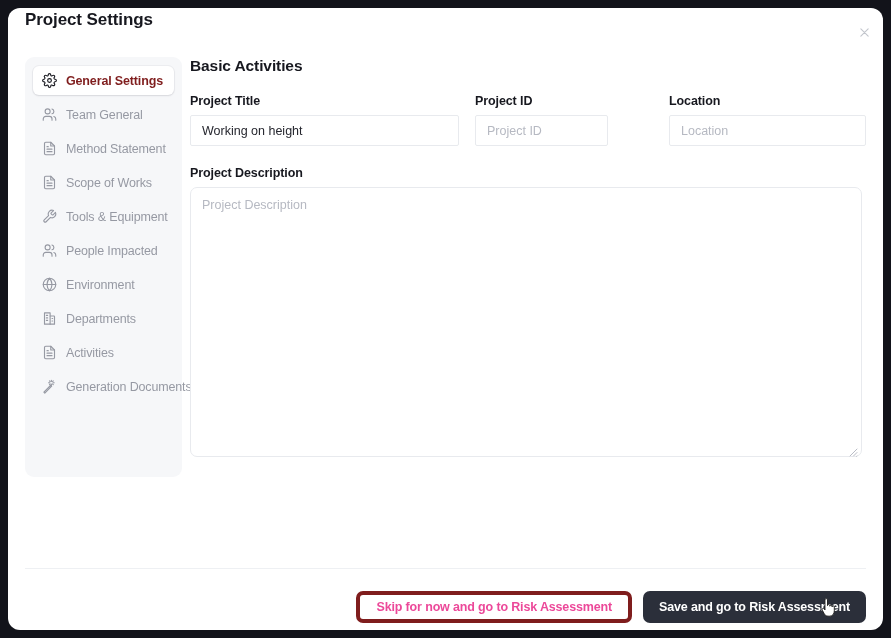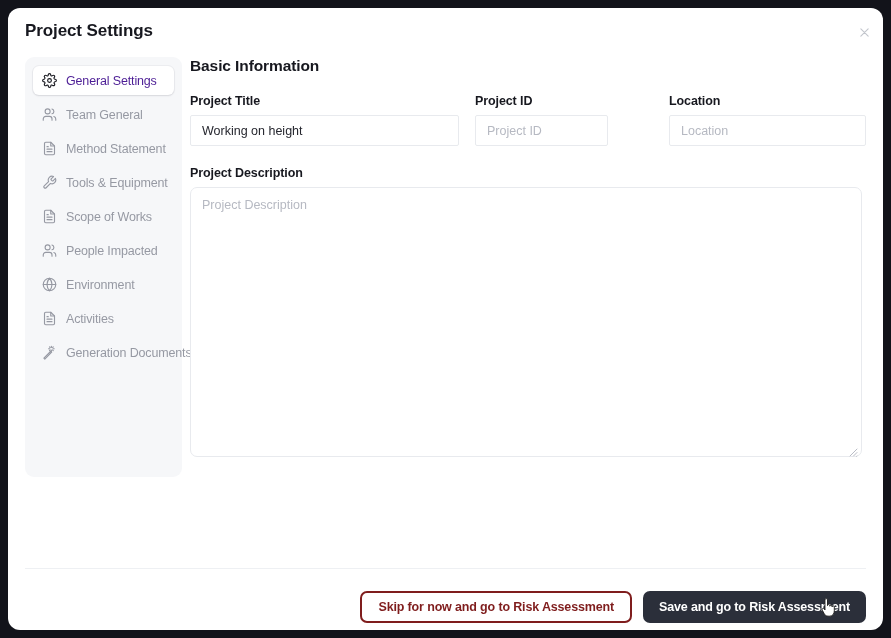--- a/index.html
+++ b/index.html
@@ -32,21 +32,21 @@
   
   #modal-header {
     position: absolute;
     left: 0; top: 0;
     width: 875px;
     height: 52px;
   }
   #dialog-title {
     position: absolute;
     left: 17px;
-    top: 13px;
+    top: 2px;
     font-size: 17px;
     font-weight: bold;
     color: #17181f;
     letter-spacing: -0.1px;
   }
   #close-button {
     position: absolute;
     left: 845px;
     top: 13px;
     width: 22px;
@@ -95,22 +95,22 @@
     display: flex;
     align-items: center;
     justify-content: center;
     color: #9699a3;
   }
   .nav-item.active {
     background: #ffffff;
     box-shadow: 0 1px 2px rgba(16,24,40,0.10), 0 0 0 1px rgba(16,24,40,0.04);
   }
   .nav-item.active .nav-label {
-    color: #4c1d95;
-    font-weight: normal;
+    color: #7f1d1d;
+    font-weight: bold;
   }
   .nav-item.active .nav-icon { color: #17181f; }
   .nav-icon svg { display: block; width: 15px; height: 15px; }
 
   
   #content {
     position: absolute;
     left: 182px;
     top: 49px;
     width: 676px;
@@ -196,26 +196,26 @@
     height: 47px;
     display: flex;
     justify-content: flex-end;
     align-items: center;
     gap: 11px;
     padding-right: 17px;
   }
   #skip-button {
     height: 32px;
     padding: 0 16px;
-    border: 2px solid #7f1d1d;
+    border: 4px solid #7f1d1d;
     border-radius: 7px;
     background: #ffffff;
     font-size: 12.5px;
     font-weight: bold;
-    color: #7f1d1d;
+    color: #ec4899;
     cursor: pointer;
     font-family: "Liberation Sans", sans-serif;
     letter-spacing: -0.15px;
     white-space: nowrap;
   }
   #save-button {
     height: 32px;
     padding: 0 16px;
     border: none;
     border-radius: 7px;
@@ -289,42 +289,42 @@
             <path d="M8 17h8"></path>
             <path d="M8 9h2"></path>
         </svg>
       </span>
       <span class="nav-label">Method Statement</span>
     </div>
 
     <div class="nav-item">
       <span class="nav-icon">
         <svg viewBox="0 0 24 24" fill="none" stroke="currentColor" stroke-width="1.8" stroke-linecap="round" stroke-linejoin="round">
-          <path d="M14.7 6.3a1 1 0 0 0 0 1.4l1.6 1.6a1 1 0 0 0 1.4 0l3.77-3.77a6 6 0 0 1-7.94 7.94l-6.91 6.91a2.12 2.12 0 0 1-3-3l6.91-6.91a6 6 0 0 1 7.94-7.94l-3.76 3.76z"></path>
-        </svg>
-      </span>
-      <span class="nav-label">Tools &amp; Equipment</span>
-    </div>
-
-    <div class="nav-item">
-      <span class="nav-icon">
-        <svg viewBox="0 0 24 24" fill="none" stroke="currentColor" stroke-width="1.8" stroke-linecap="round" stroke-linejoin="round">
           <path d="M14 2H6a2 2 0 0 0-2 2v16a2 2 0 0 0 2 2h12a2 2 0 0 0 2-2V8z"></path>
           <path d="M14 2v6h6"></path>
             <path d="M8 13h8"></path>
             <path d="M8 17h8"></path>
             <path d="M8 9h2"></path>
         </svg>
       </span>
       <span class="nav-label">Scope of Works</span>
     </div>
 
     <div class="nav-item">
       <span class="nav-icon">
         <svg viewBox="0 0 24 24" fill="none" stroke="currentColor" stroke-width="1.8" stroke-linecap="round" stroke-linejoin="round">
+          <path d="M14.7 6.3a1 1 0 0 0 0 1.4l1.6 1.6a1 1 0 0 0 1.4 0l3.77-3.77a6 6 0 0 1-7.94 7.94l-6.91 6.91a2.12 2.12 0 0 1-3-3l6.91-6.91a6 6 0 0 1 7.94-7.94l-3.76 3.76z"></path>
+        </svg>
+      </span>
+      <span class="nav-label">Tools &amp; Equipment</span>
+    </div>
+
+    <div class="nav-item">
+      <span class="nav-icon">
+        <svg viewBox="0 0 24 24" fill="none" stroke="currentColor" stroke-width="1.8" stroke-linecap="round" stroke-linejoin="round">
           <path d="M16 21v-2a4 4 0 0 0-4-4H6a4 4 0 0 0-4 4v2"></path>
           <circle cx="9" cy="7" r="4"></circle>
           <path d="M22 21v-2a4 4 0 0 0-3-3.87"></path>
           <path d="M16 3.13a4 4 0 0 1 0 7.75"></path>
         </svg>
       </span>
       <span class="nav-label">People Impacted</span>
     </div>
 
     <div class="nav-item">
@@ -332,20 +332,30 @@
         <svg viewBox="0 0 24 24" fill="none" stroke="currentColor" stroke-width="1.8" stroke-linecap="round" stroke-linejoin="round">
           <circle cx="12" cy="12" r="10"></circle>
           <line x1="2" y1="12" x2="22" y2="12"></line>
           <path d="M12 2a15.3 15.3 0 0 1 4 10 15.3 15.3 0 0 1-4 10 15.3 15.3 0 0 1-4-10 15.3 15.3 0 0 1 4-10z"></path>
         </svg>
       </span>
       <span class="nav-label">Environment</span>
     </div>
 
 
+    <div class="nav-item">
+      <span class="nav-icon">
+        <svg viewBox="0 0 24 24" fill="none" stroke="currentColor" stroke-width="1.8" stroke-linecap="round" stroke-linejoin="round">
+          <rect x="4" y="3" width="9" height="18"></rect>
+          <path d="M13 8h6a1 1 0 0 1 1 1v12h-7"></path>
+          <path d="M7 7h2M7 11h2M7 15h2M16 12h1M16 16h1"></path>
+        </svg>
+      </span>
+      <span class="nav-label">Departments</span>
+    </div>
 
     <div class="nav-item">
       <span class="nav-icon">
         <svg viewBox="0 0 24 24" fill="none" stroke="currentColor" stroke-width="1.8" stroke-linecap="round" stroke-linejoin="round">
           <path d="M14 2H6a2 2 0 0 0-2 2v16a2 2 0 0 0 2 2h12a2 2 0 0 0 2-2V8z"></path>
           <path d="M14 2v6h6"></path>
             <path d="M8 13h8"></path>
             <path d="M8 17h8"></path>
             <path d="M8 9h2"></path>
         </svg>
@@ -360,21 +370,21 @@
           <path d="M3 21 14 10l1.5 1.5L4.5 22.5z"></path>
         </svg>
       </span>
       <span class="nav-label">Generation Documents</span>
     </div>
 
   </nav>
 
   <main id="content">
 
-    <h2 id="section-heading">Basic Information</h2>
+    <h2 id="section-heading">Basic Activities</h2>
 
     <div id="field-row">
 
       <div id="col-title">
         <div class="field-label">Project Title</div>
         <input class="text-input" type="text" value="Working on height" style="">
       </div>
 
       <div id="col-id">
         <div class="field-label">Project ID</div>

